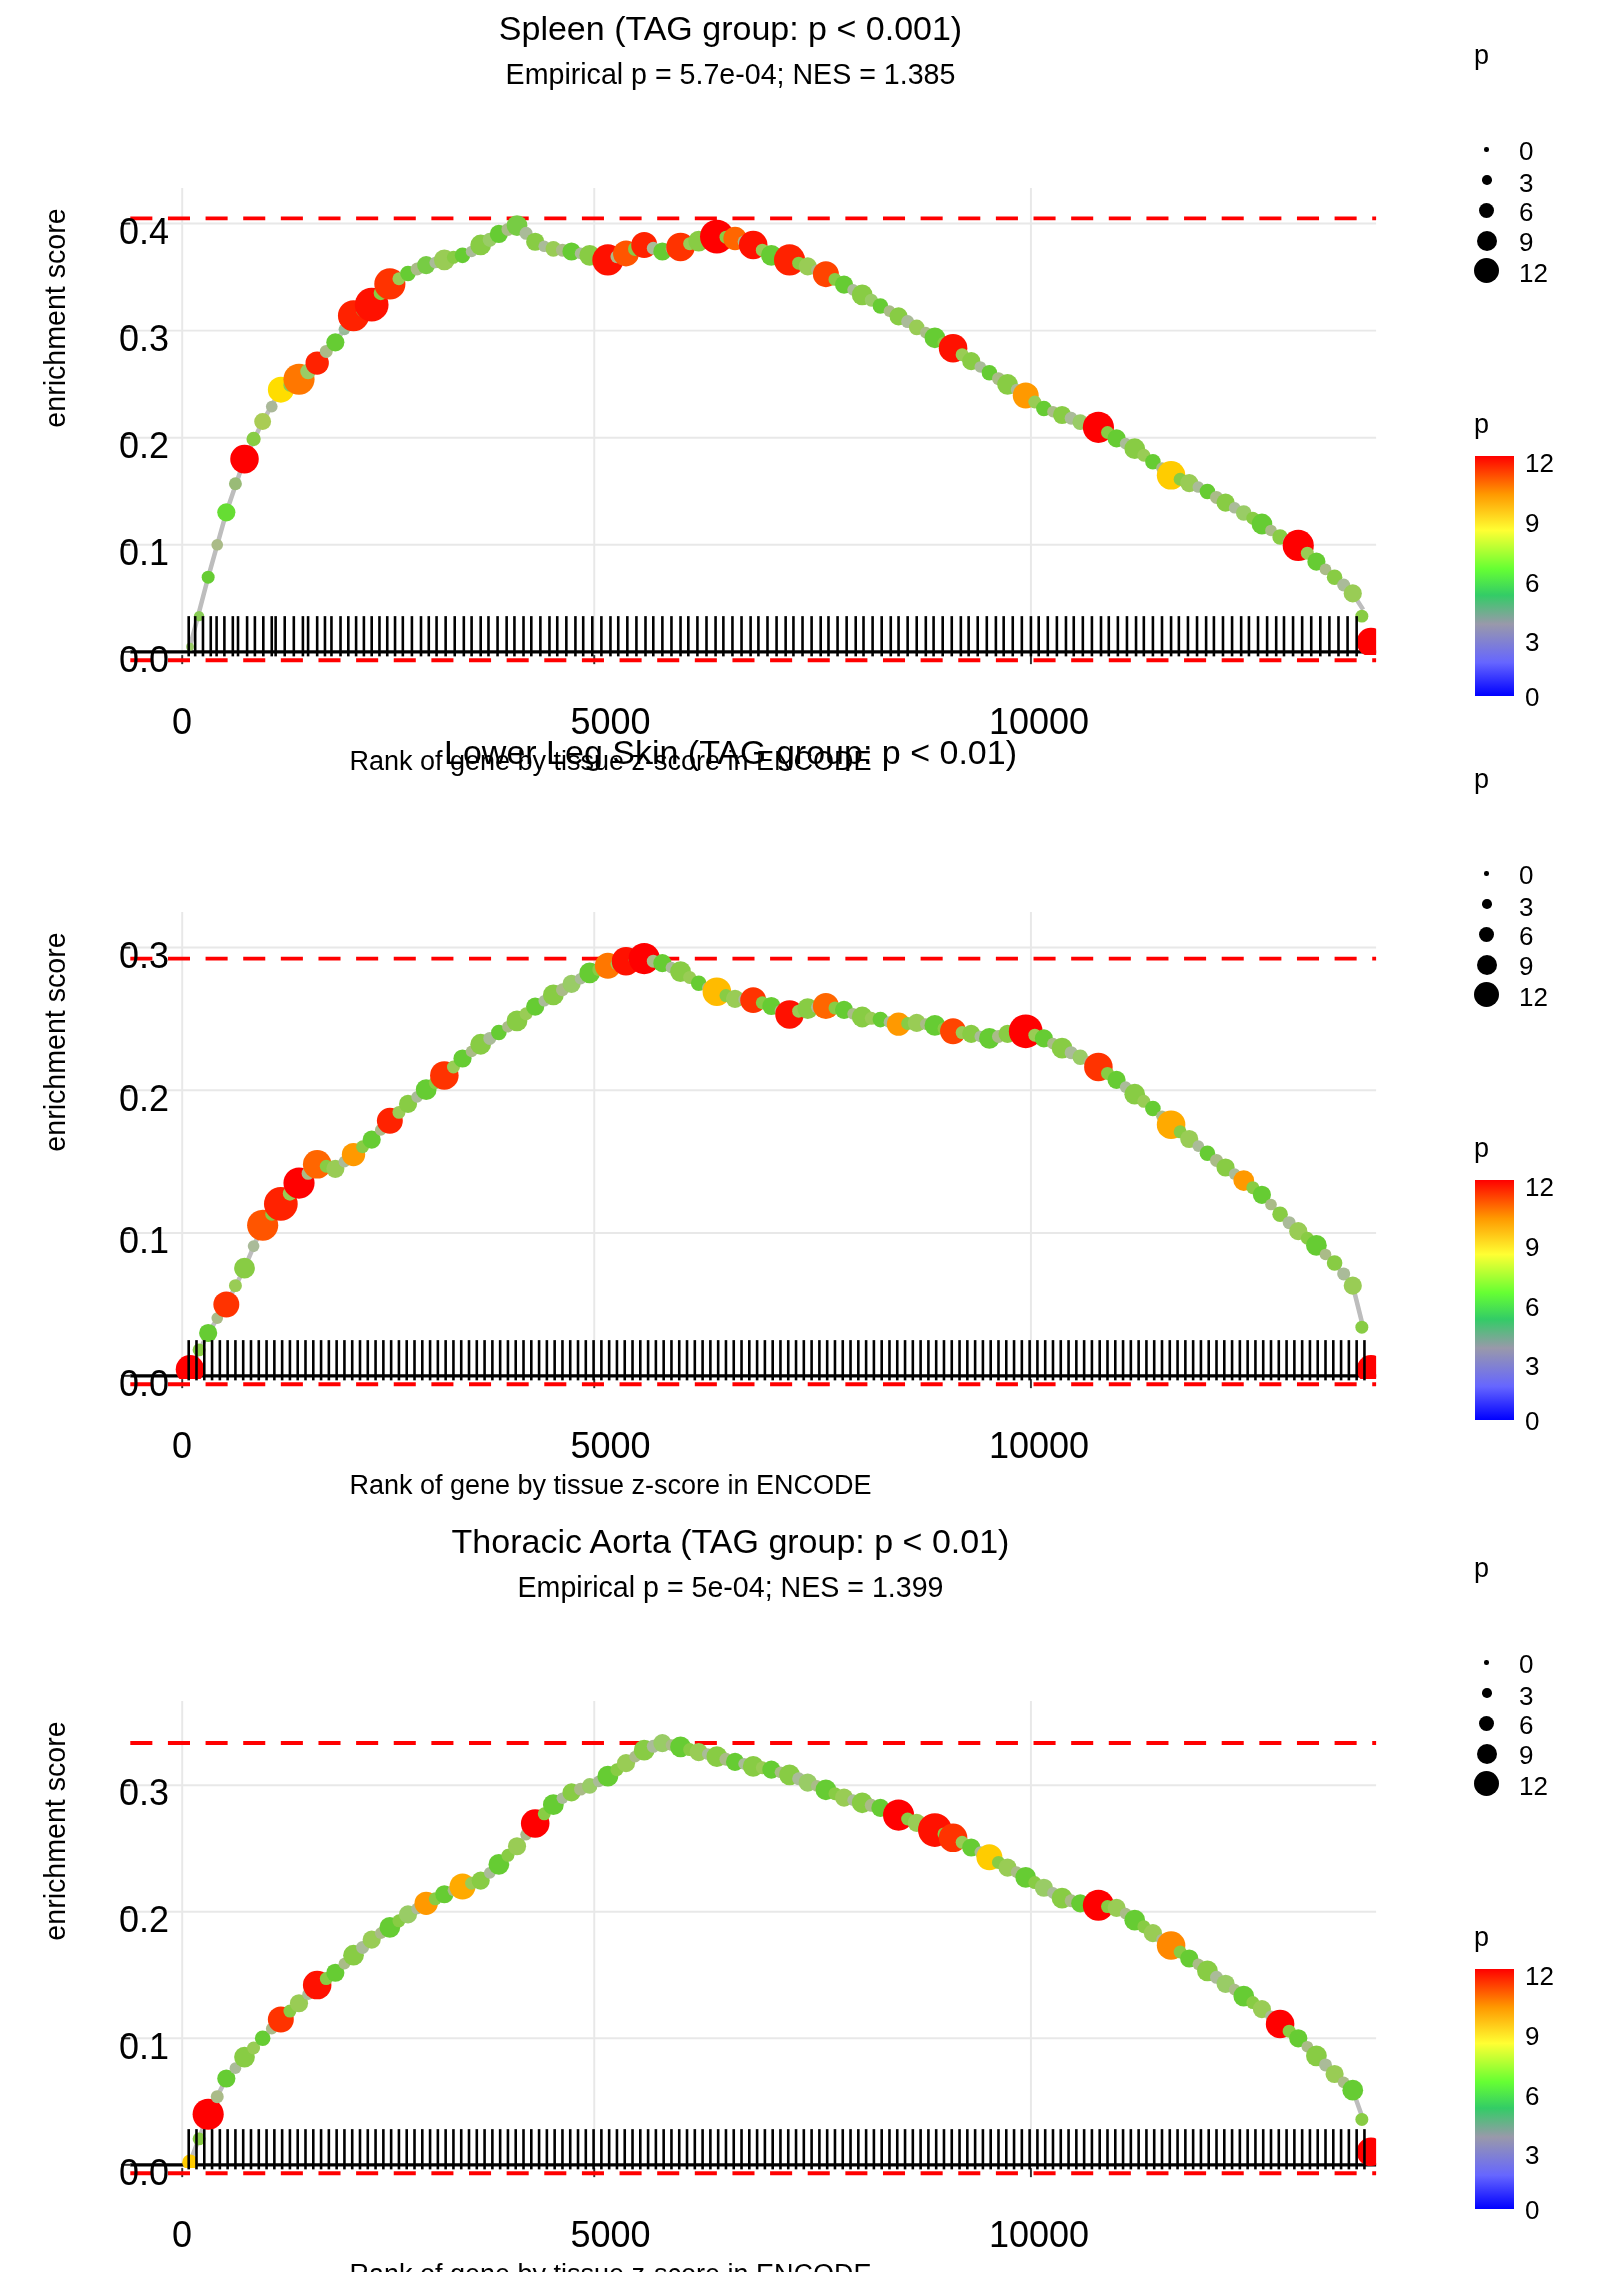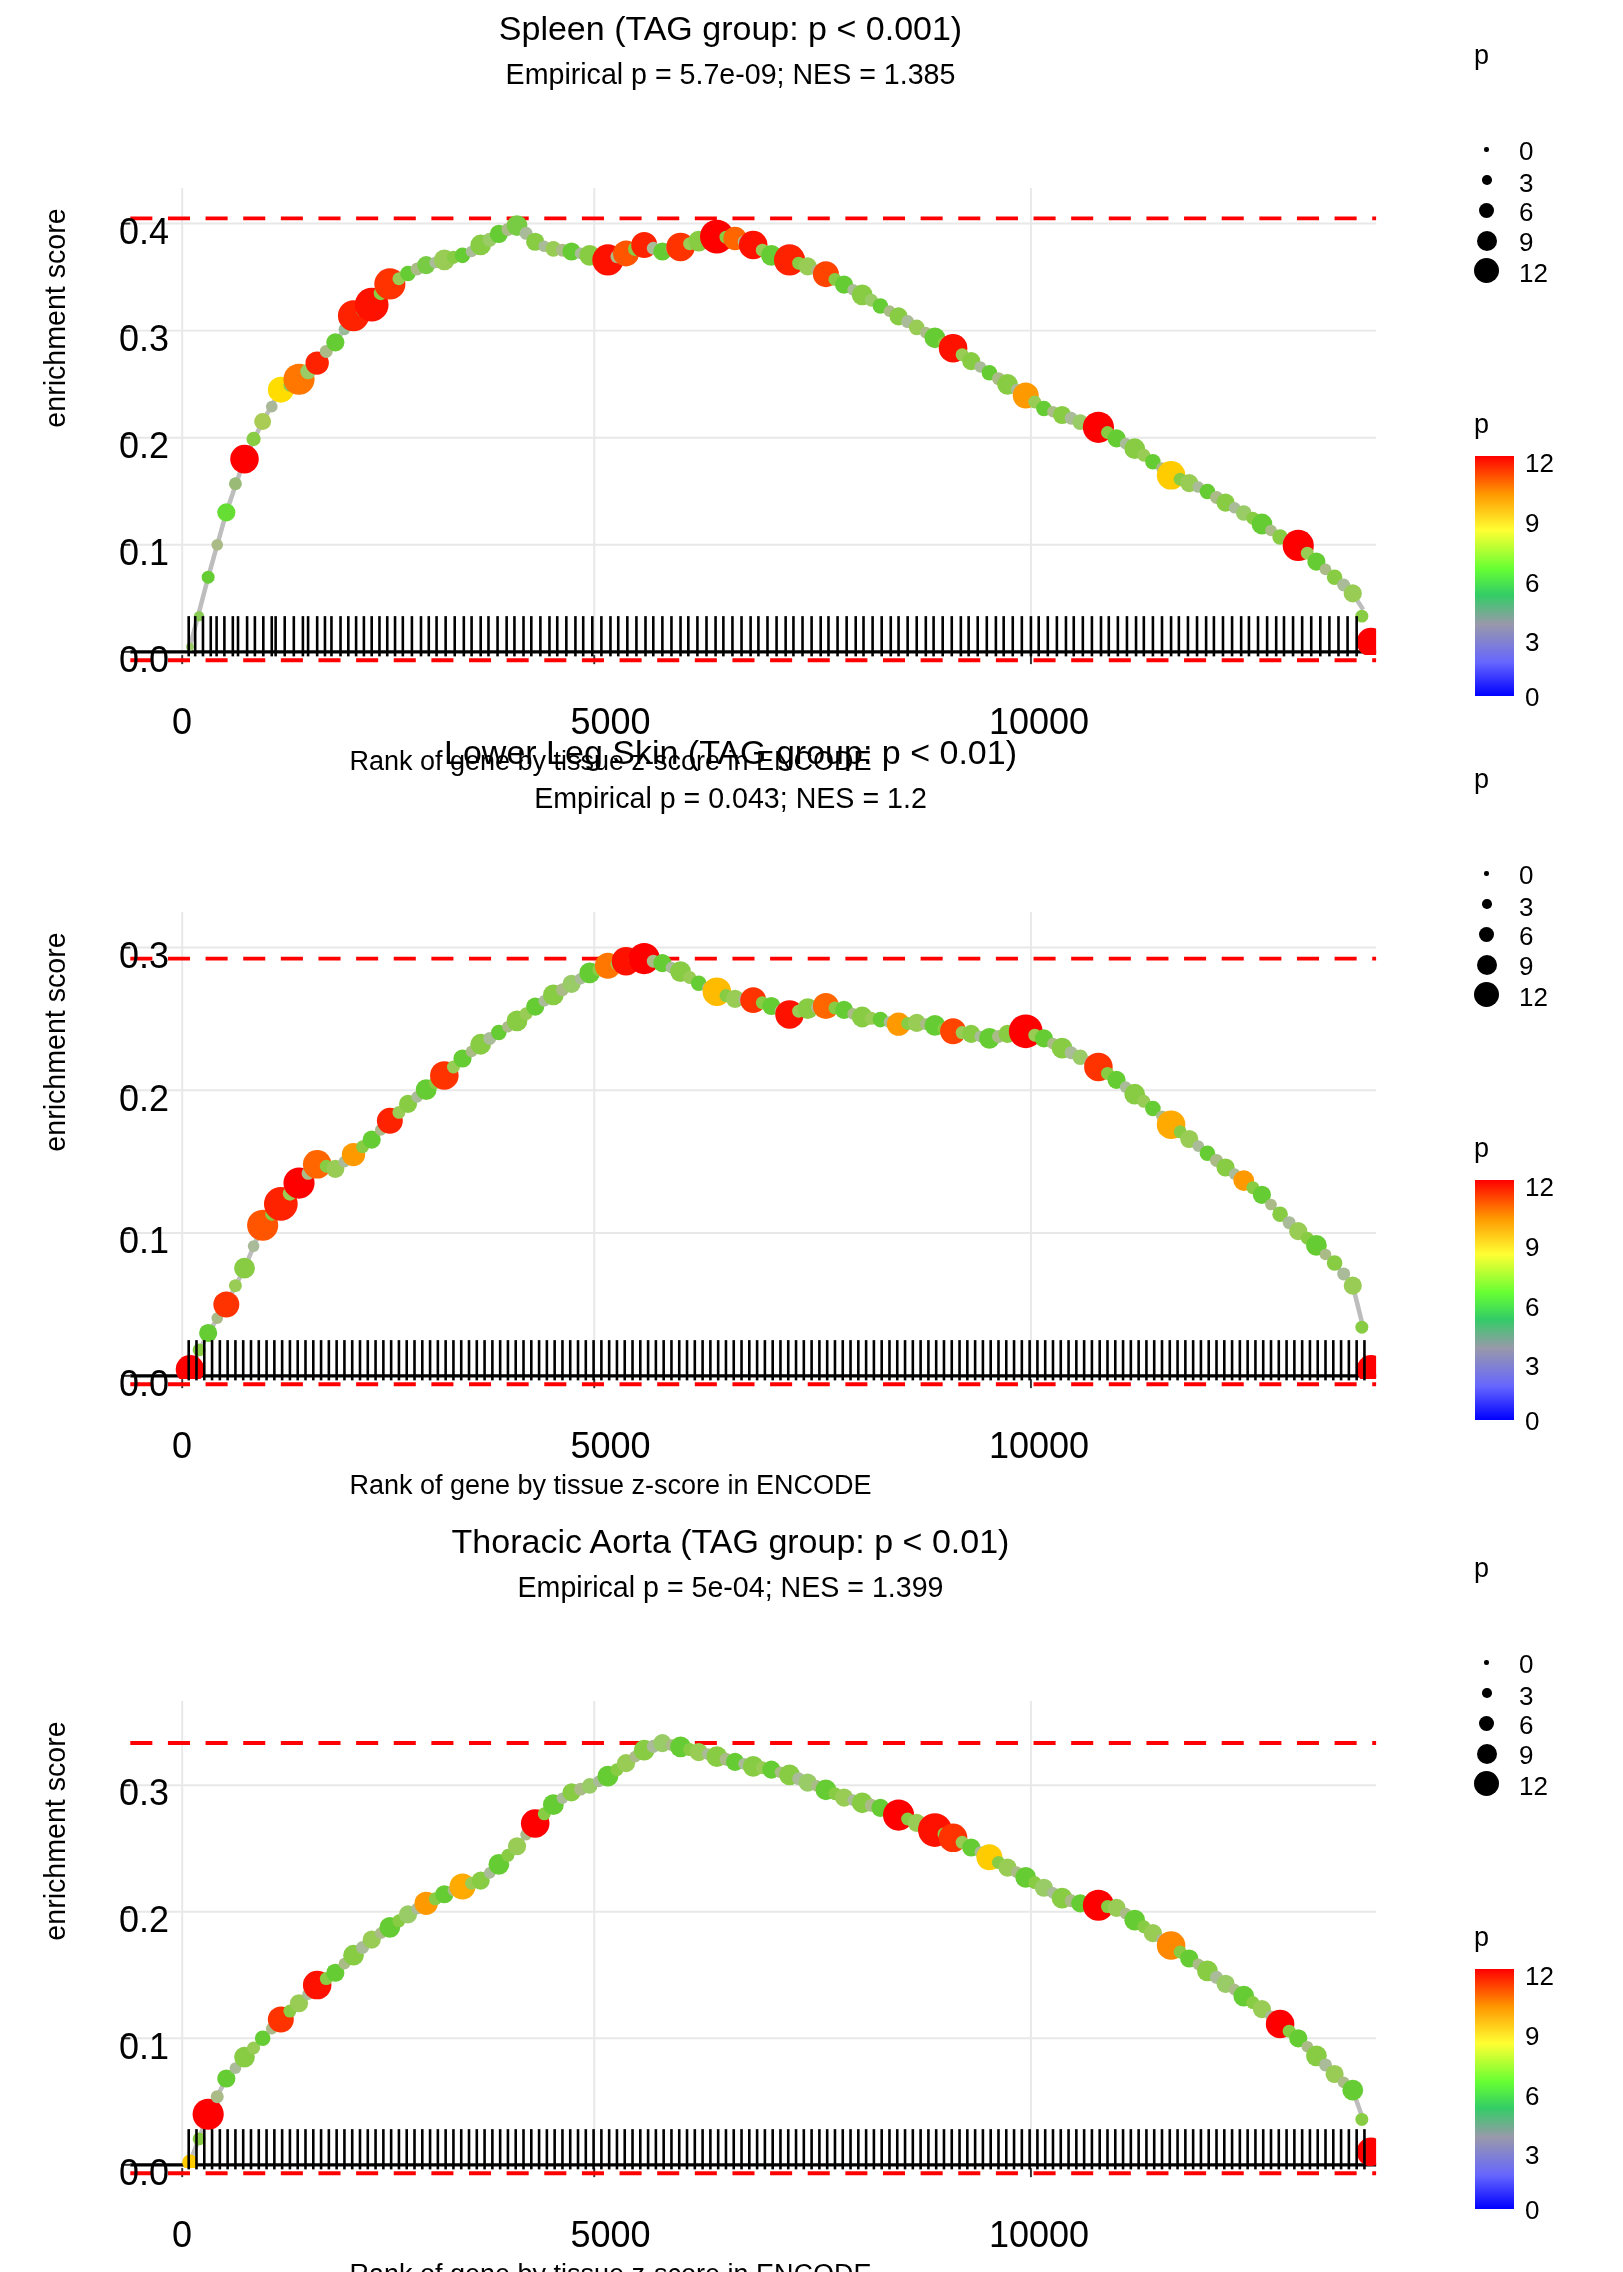--- a/index.html
+++ b/index.html
@@ -92,21 +92,21 @@
   }
   svg { display: block; }
 </style>
 </head>
 <body>
 
 <div class="page">
 
   <div class="panel" style="position:absolute;left:0;top:0;">
     <div class="panel-title">Spleen (TAG group: p &lt; 0.001)</div>
-    <div class="panel-subtitle">Empirical p = 5.7e-09; NES = 1.385</div>
+    <div class="panel-subtitle">Empirical p = 5.7e-04; NES = 1.385</div>
 
     <div class="plot-area-wrap" style="position:absolute;left:0;top:123px;">
 
       <div class="ylab" style="left:39px; top:403px;">enrichment score</div>
 
       <div class="tick-label y-tick" style="left:65px; top:516px; width:104px;">0.0</div>
       <div class="tick-label y-tick" style="left:65px; top:409px; width:104px;">0.1</div>
       <div class="tick-label y-tick" style="left:65px; top:302px; width:104px;">0.2</div>
       <div class="tick-label y-tick" style="left:65px; top:195px; width:104px;">0.3</div>
       <div class="tick-label y-tick" style="left:65px; top:88px; width:104px;">0.4</div>
@@ -452,21 +452,20 @@
       <div class="legend-label" style="left:1525px; top:448px;">12</div>
       <div class="legend-label" style="left:1525px; top:508px;">9</div>
       <div class="legend-label" style="left:1525px; top:568px;">6</div>
       <div class="legend-label" style="left:1525px; top:627px;">3</div>
       <div class="legend-label" style="left:1525px; top:682px;">0</div>
     </div>
   </div>
 
   <div class="panel" style="position:absolute;left:0;top:724px;">
     <div class="panel-title">Lower Leg Skin (TAG group: p &lt; 0.01)</div>
-    <div class="panel-subtitle">Empirical p = 0.043; NES = 1.2</div>
 
     <div class="plot-area-wrap" style="position:absolute;left:0;top:123px;">
       <div class="ylab" style="left:39px; top:403px;">enrichment score</div>
 
       <div class="tick-label y-tick" style="left:65px; top:516px; width:104px;">0.0</div>
       <div class="tick-label y-tick" style="left:65px; top:373px; width:104px;">0.1</div>
       <div class="tick-label y-tick" style="left:65px; top:231px; width:104px;">0.2</div>
       <div class="tick-label y-tick" style="left:65px; top:88px; width:104px;">0.3</div>
 
       <div class="tick-label x-tick" style="left:143px; top:578px; width:78px;">0</div>

